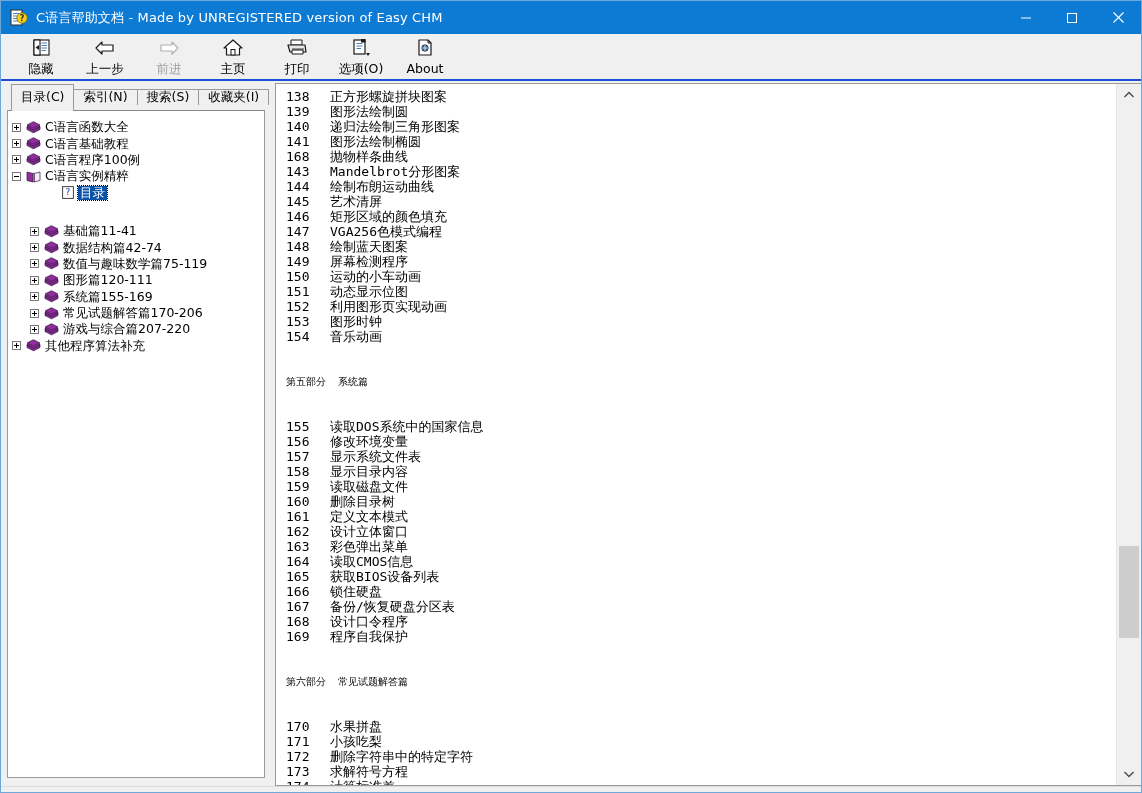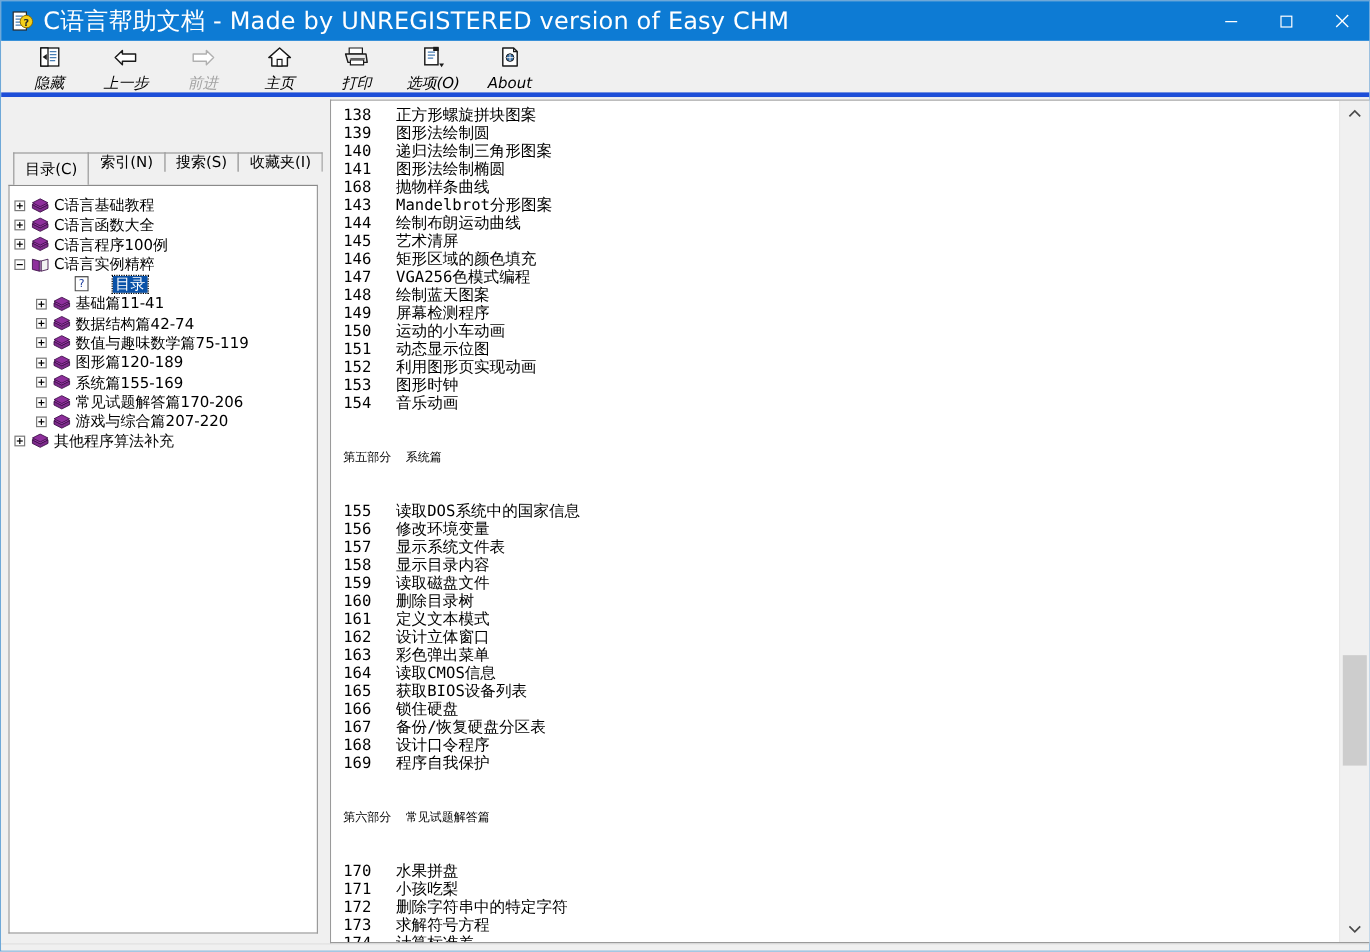--- a/index.html
+++ b/index.html
@@ -26,43 +26,42 @@
     display: flex; align-items: center;
     position: relative;
   }
   .title-icon {
     width: 18px; height: 18px;
     margin-left: 9px; margin-right: 8px;
     position: relative; flex: 0 0 auto;
   }
   .title-text {
     color: #ffffff;
-    font-size: 20px;
+    font-size: 13px;
     letter-spacing: 0.15px;
     white-space: nowrap;
     font-family: "DejaVu Sans", "Liberation Sans", sans-serif;
   }
   .win-buttons {
     position: absolute; right: 0; top: 0;
     height: 33px; display: flex;
   }
   .win-btn {
     width: 46px; height: 33px;
     display: flex; align-items: center; justify-content: center;
   }
   .win-btn svg { display: block; }
 
   
   .toolbar {
     height: 47px; min-height: 47px;
     background: #f0f0f0;
-    border-bottom: 4px solid #1d4ed8;
+    border-bottom: 2px solid #1d4ed8;
     display: flex; align-items: flex-start;
     padding-left: 8px;
-    font-style: italic;
   }
   .tb-item {
     width: 64px; height: 46px;
     display: flex; flex-direction: column;
     align-items: center; justify-content: flex-start;
     padding-top: 3px;
   }
   .tb-icon {
     height: 22px; width: 26px;
     display: flex; align-items: center; justify-content: center;
@@ -84,24 +83,23 @@
   }
 
   
   .left-pane {
     width: 268px; min-width: 268px;
     display: flex; flex-direction: column;
     padding: 2px 0 0 4px;
     background: #f0f0f0;
   }
   .tabs {
-    display: flex; align-items: flex-start;
+    display: flex; align-items: center;
     height: 28px; padding-left: 6px;
     margin-bottom: -1px;
-    margin-top: 44px;
   }
   .tab {
     height: 16px;
     padding: 0 9px;
     display: flex; align-items: center;
     font-size: 12.5px; color: #000;
     background: #f0f0f0;
     border: 1px solid #9a9a9a;
     border-bottom: none;
     margin-right: -1px;
@@ -149,21 +147,20 @@
   .tw-spacer { width: 14px; flex: 0 0 auto; }
   .tree-label {
     font-size: 12.5px; color: #000;
     font-family: "DejaVu Sans", "Liberation Sans", sans-serif;
     line-height: 14px;
   }
   .tree-label.selected {
     background: #0a52a8; color: #ffffff;
     padding: 0 2px;
     outline: 1px dotted #000;
-    margin-left: 16px;
   }
   .ic { flex: 0 0 auto; margin-right: 4px; display:block; }
 
   
   .splitter {
     width: 6px; min-width: 6px;
     background: #f0f0f0;
     cursor: col-resize;
   }
 
@@ -369,30 +366,30 @@
           </div>
       </div>
       <div class="tree-box" id="tree-container">
           <div class="tree-row" style="padding-left: 4px;">
             <div class="tw-toggle plus"></div>
             <svg width="15" height="13" viewBox="0 0 15 13" class="ic">
               <path d="M1 8.5 L7.5 11.8 L14 8.5 L14 5.5 L7.5 8.8 L1 5.5 Z" fill="#7d2b8b" stroke="#3a0d45" stroke-width="0.7"></path>
               <path d="M1 5.5 L7.5 8.8 L14 5.5 L7.5 2.2 Z" fill="#a63fb5" stroke="#3a0d45" stroke-width="0.7"></path>
               <path d="M1 4 L7.5 7.3 L14 4 L7.5 0.7 Z" fill="#8e2f9c" stroke="#3a0d45" stroke-width="0.7"></path>
             </svg>
+            <span class="tree-label">C语言函数大全</span>
+          </div>
+          <div class="tree-row" style="padding-left: 4px;">
+            <div class="tw-toggle plus"></div>
+            <svg width="15" height="13" viewBox="0 0 15 13" class="ic">
+              <path d="M1 8.5 L7.5 11.8 L14 8.5 L14 5.5 L7.5 8.8 L1 5.5 Z" fill="#7d2b8b" stroke="#3a0d45" stroke-width="0.7"></path>
+              <path d="M1 5.5 L7.5 8.8 L14 5.5 L7.5 2.2 Z" fill="#a63fb5" stroke="#3a0d45" stroke-width="0.7"></path>
+              <path d="M1 4 L7.5 7.3 L14 4 L7.5 0.7 Z" fill="#8e2f9c" stroke="#3a0d45" stroke-width="0.7"></path>
+            </svg>
             <span class="tree-label">C语言基础教程</span>
-          </div>
-          <div class="tree-row" style="padding-left: 4px;">
-            <div class="tw-toggle plus"></div>
-            <svg width="15" height="13" viewBox="0 0 15 13" class="ic">
-              <path d="M1 8.5 L7.5 11.8 L14 8.5 L14 5.5 L7.5 8.8 L1 5.5 Z" fill="#7d2b8b" stroke="#3a0d45" stroke-width="0.7"></path>
-              <path d="M1 5.5 L7.5 8.8 L14 5.5 L7.5 2.2 Z" fill="#a63fb5" stroke="#3a0d45" stroke-width="0.7"></path>
-              <path d="M1 4 L7.5 7.3 L14 4 L7.5 0.7 Z" fill="#8e2f9c" stroke="#3a0d45" stroke-width="0.7"></path>
-            </svg>
-            <span class="tree-label">C语言函数大全</span>
           </div>
           <div class="tree-row" style="padding-left: 4px;">
             <div class="tw-toggle plus"></div>
             <svg width="15" height="13" viewBox="0 0 15 13" class="ic">
               <path d="M1 8.5 L7.5 11.8 L14 8.5 L14 5.5 L7.5 8.8 L1 5.5 Z" fill="#7d2b8b" stroke="#3a0d45" stroke-width="0.7"></path>
               <path d="M1 5.5 L7.5 8.8 L14 5.5 L7.5 2.2 Z" fill="#a63fb5" stroke="#3a0d45" stroke-width="0.7"></path>
               <path d="M1 4 L7.5 7.3 L14 4 L7.5 0.7 Z" fill="#8e2f9c" stroke="#3a0d45" stroke-width="0.7"></path>
             </svg>
             <span class="tree-label">C语言程序100例</span>
           </div>
@@ -406,55 +403,55 @@
             <span class="tree-label">C语言实例精粹</span>
           </div>
           <div class="tree-row" style="padding-left: 40px;">
             <div class="tw-spacer"></div>
             <svg width="12" height="13" viewBox="0 0 12 13" class="ic">
               <rect x="0.6" y="0.6" width="10.8" height="11.8" fill="#ffffff" stroke="#444" stroke-width="1"></rect>
               <text x="6" y="9.4" font-size="9" font-family="DejaVu Sans, sans-serif" text-anchor="middle" fill="#17389c">?</text>
             </svg>
             <span class="tree-label selected">目录</span>
           </div>
+          <div class="tree-row" style="padding-left: 22px; margin-top: 22px;">
+            <div class="tw-toggle plus"></div>
+            <svg width="15" height="13" viewBox="0 0 15 13" class="ic">
+              <path d="M1 8.5 L7.5 11.8 L14 8.5 L14 5.5 L7.5 8.8 L1 5.5 Z" fill="#7d2b8b" stroke="#3a0d45" stroke-width="0.7"></path>
+              <path d="M1 5.5 L7.5 8.8 L14 5.5 L7.5 2.2 Z" fill="#a63fb5" stroke="#3a0d45" stroke-width="0.7"></path>
+              <path d="M1 4 L7.5 7.3 L14 4 L7.5 0.7 Z" fill="#8e2f9c" stroke="#3a0d45" stroke-width="0.7"></path>
+            </svg>
+            <span class="tree-label">基础篇11-41</span>
+          </div>
           <div class="tree-row" style="padding-left: 22px;">
             <div class="tw-toggle plus"></div>
             <svg width="15" height="13" viewBox="0 0 15 13" class="ic">
               <path d="M1 8.5 L7.5 11.8 L14 8.5 L14 5.5 L7.5 8.8 L1 5.5 Z" fill="#7d2b8b" stroke="#3a0d45" stroke-width="0.7"></path>
               <path d="M1 5.5 L7.5 8.8 L14 5.5 L7.5 2.2 Z" fill="#a63fb5" stroke="#3a0d45" stroke-width="0.7"></path>
               <path d="M1 4 L7.5 7.3 L14 4 L7.5 0.7 Z" fill="#8e2f9c" stroke="#3a0d45" stroke-width="0.7"></path>
             </svg>
-            <span class="tree-label">基础篇11-41</span>
+            <span class="tree-label">数据结构篇42-74</span>
           </div>
           <div class="tree-row" style="padding-left: 22px;">
             <div class="tw-toggle plus"></div>
             <svg width="15" height="13" viewBox="0 0 15 13" class="ic">
               <path d="M1 8.5 L7.5 11.8 L14 8.5 L14 5.5 L7.5 8.8 L1 5.5 Z" fill="#7d2b8b" stroke="#3a0d45" stroke-width="0.7"></path>
               <path d="M1 5.5 L7.5 8.8 L14 5.5 L7.5 2.2 Z" fill="#a63fb5" stroke="#3a0d45" stroke-width="0.7"></path>
               <path d="M1 4 L7.5 7.3 L14 4 L7.5 0.7 Z" fill="#8e2f9c" stroke="#3a0d45" stroke-width="0.7"></path>
             </svg>
-            <span class="tree-label">数据结构篇42-74</span>
+            <span class="tree-label">数值与趣味数学篇75-119</span>
           </div>
           <div class="tree-row" style="padding-left: 22px;">
             <div class="tw-toggle plus"></div>
             <svg width="15" height="13" viewBox="0 0 15 13" class="ic">
               <path d="M1 8.5 L7.5 11.8 L14 8.5 L14 5.5 L7.5 8.8 L1 5.5 Z" fill="#7d2b8b" stroke="#3a0d45" stroke-width="0.7"></path>
               <path d="M1 5.5 L7.5 8.8 L14 5.5 L7.5 2.2 Z" fill="#a63fb5" stroke="#3a0d45" stroke-width="0.7"></path>
               <path d="M1 4 L7.5 7.3 L14 4 L7.5 0.7 Z" fill="#8e2f9c" stroke="#3a0d45" stroke-width="0.7"></path>
             </svg>
-            <span class="tree-label">数值与趣味数学篇75-119</span>
-          </div>
-          <div class="tree-row" style="padding-left: 22px;">
-            <div class="tw-toggle plus"></div>
-            <svg width="15" height="13" viewBox="0 0 15 13" class="ic">
-              <path d="M1 8.5 L7.5 11.8 L14 8.5 L14 5.5 L7.5 8.8 L1 5.5 Z" fill="#7d2b8b" stroke="#3a0d45" stroke-width="0.7"></path>
-              <path d="M1 5.5 L7.5 8.8 L14 5.5 L7.5 2.2 Z" fill="#a63fb5" stroke="#3a0d45" stroke-width="0.7"></path>
-              <path d="M1 4 L7.5 7.3 L14 4 L7.5 0.7 Z" fill="#8e2f9c" stroke="#3a0d45" stroke-width="0.7"></path>
-            </svg>
-            <span class="tree-label">图形篇120-189</span>
+            <span class="tree-label">图形篇120-111</span>
           </div>
           <div class="tree-row" style="padding-left: 22px;">
             <div class="tw-toggle plus"></div>
             <svg width="15" height="13" viewBox="0 0 15 13" class="ic">
               <path d="M1 8.5 L7.5 11.8 L14 8.5 L14 5.5 L7.5 8.8 L1 5.5 Z" fill="#7d2b8b" stroke="#3a0d45" stroke-width="0.7"></path>
               <path d="M1 5.5 L7.5 8.8 L14 5.5 L7.5 2.2 Z" fill="#a63fb5" stroke="#3a0d45" stroke-width="0.7"></path>
               <path d="M1 4 L7.5 7.3 L14 4 L7.5 0.7 Z" fill="#8e2f9c" stroke="#3a0d45" stroke-width="0.7"></path>
             </svg>
             <span class="tree-label">系统篇155-169</span>
           </div>

